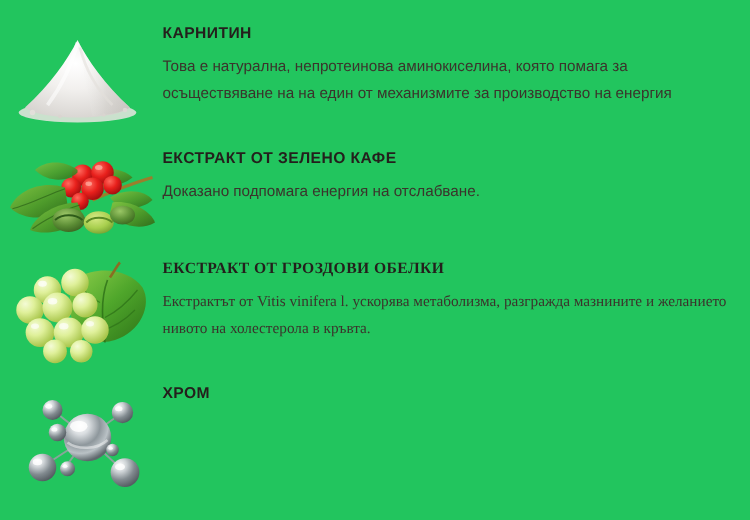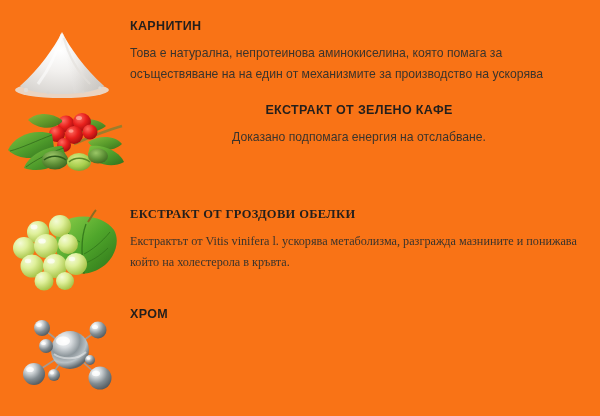--- a/index.html
+++ b/index.html
@@ -13,21 +13,21 @@
     overflow: hidden;
     background: #ffe400;
     font-family: "Liberation Sans", "DejaVu Sans", sans-serif;
     -webkit-font-smoothing: antialiased;
   }
 
   .page {
     position: relative;
     width: 600px;
     height: 416px;
-    background: #f97316;
+    background: #22c55e;
     box-sizing: border-box;
   }
 
   .ingredient-row {
     position: absolute;
     left: 0;
     width: 600px;
     display: flex;
     align-items: flex-start;
   }
@@ -62,21 +62,21 @@
     font-size: 12.2px;
     color: #3b342c;
     line-height: 1.78;
     margin: 0;
     max-width: 460px;
     font-weight: normal;
   }
 
   
   #row-carnitine { top: 20px; }
-  #row-greencoffee { top: 104px; text-align: center; }
+  #row-greencoffee { top: 120px; }
   #row-grapeskin { top: 208px; font-family: Liberation Serif, serif; }
   #row-chromium { top: 308px; }
 
   #row-carnitine  .media { height: 86px; }
   #row-greencoffee .media { height: 74px; }
   #row-grapeskin  .media { height: 86px; }
   #row-chromium   .media { height: 92px; }
 </style>
 </head>
 <body>
@@ -104,21 +104,21 @@
         <path d="M62 14 C58 30 50 48 38 64" stroke="#ffffff" stroke-width="3" fill="none" opacity="0.55"></path>
         <path d="M64 18 C68 34 76 50 90 64" stroke="#e3e0db" stroke-width="2.2" fill="none" opacity="0.6"></path>
         <circle cx="26" cy="70" r="2.2" fill="#e2dfda"></circle>
         <circle cx="100" cy="68" r="1.8" fill="#ddd9d4"></circle>
         <circle cx="48" cy="73" r="1.5" fill="#d9d5d0"></circle>
         <circle cx="83" cy="72" r="1.4" fill="#d9d5d0"></circle>
       </svg>
     </div>
     <div class="content">
       <h3 class="title">КАРНИТИН</h3>
-      <p class="desc">Това е натурална, непротеинова аминокиселина, която помага за осъществяване на на един от механизмите за производство на ускорява</p>
+      <p class="desc">Това е натурална, непротеинова аминокиселина, която помага за осъществяване на на един от механизмите за производство на енергия</p>
     </div>
   </div>
 
   <div class="ingredient-row" id="row-greencoffee">
     <div class="media">
       <svg width="130" height="74" viewBox="0 0 130 74">
         <defs>
           <linearGradient id="leafG" x1="0" y1="0" x2="1" y2="1">
             <stop offset="0%" stop-color="#7fc242"></stop>
             <stop offset="55%" stop-color="#4e9b2b"></stop>
@@ -210,21 +210,21 @@
         <circle cx="65" cy="73" r="9" fill="url(#grapeG)"></circle>
         <ellipse cx="34" cy="19" rx="3.5" ry="2.4" fill="#ffffff" opacity="0.7"></ellipse>
         <ellipse cx="42" cy="33" rx="3.8" ry="2.6" fill="#ffffff" opacity="0.7"></ellipse>
         <ellipse cx="51" cy="53" rx="3.8" ry="2.6" fill="#ffffff" opacity="0.65"></ellipse>
         <ellipse cx="72" cy="51" rx="3.2" ry="2.2" fill="#ffffff" opacity="0.6"></ellipse>
         <ellipse cx="28" cy="53" rx="3.2" ry="2.2" fill="#ffffff" opacity="0.6"></ellipse>
       </svg>
     </div>
     <div class="content">
       <h3 class="title">ЕКСТРАКТ ОТ ГРОЗДОВИ ОБЕЛКИ</h3>
-      <p class="desc">Екстрактът от Vitis vinifera l. ускорява метаболизма, разгражда мазнините и понижава който на холестерола в кръвта.</p>
+      <p class="desc">Екстрактът от Vitis vinifera l. ускорява метаболизма, разгражда мазнините и желанието нивото на холестерола в кръвта.</p>
     </div>
   </div>
 
   <div class="ingredient-row" id="row-chromium">
     <div class="media">
       <svg width="130" height="92" viewBox="0 0 130 92">
         <defs>
           <radialGradient id="chromeBig" cx="35%" cy="25%" r="75%">
             <stop offset="0%" stop-color="#ffffff"></stop>
             <stop offset="25%" stop-color="#d9dde0"></stop>

